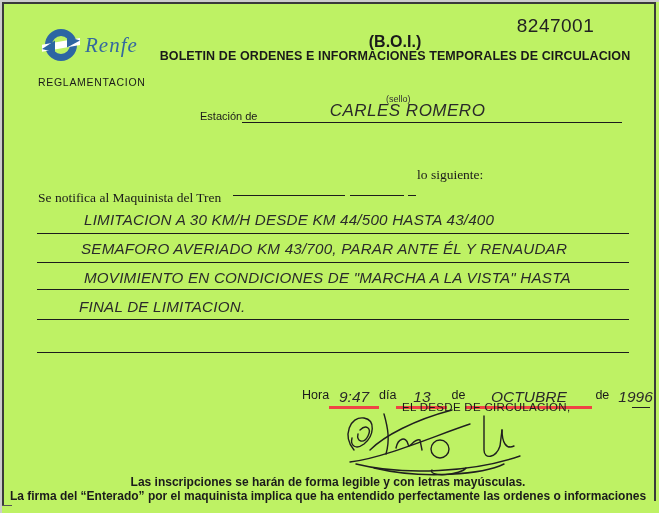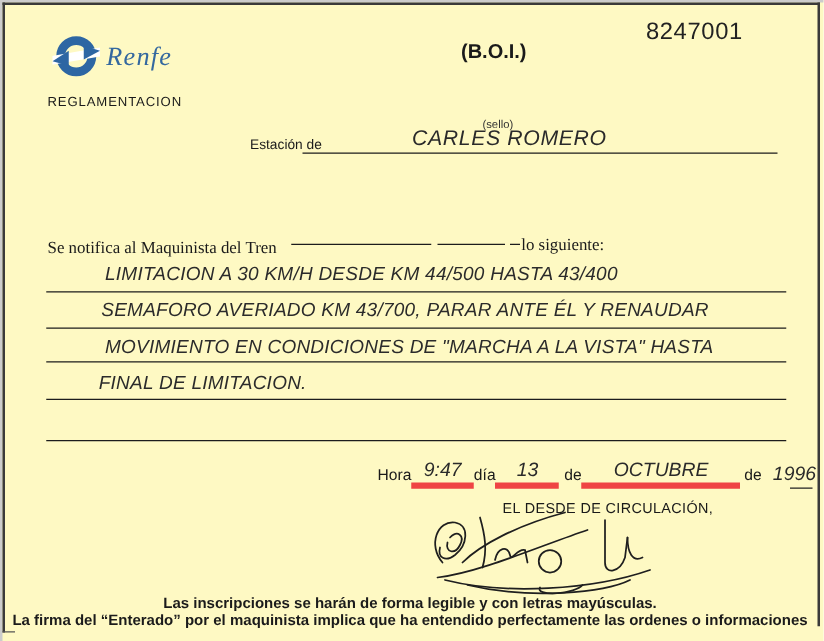--- a/index.html
+++ b/index.html
@@ -1,17 +1,17 @@
 <!DOCTYPE html>
 <html><head>
 <meta charset="utf-8">
 <style>
   html,body{margin:0;padding:0;background:#ffffff;}
   .page{
-    position:relative;width:659px;height:513px;background:#fef9c3;
+    position:relative;width:659px;height:513px;background:#bef264;
     font-family:"Liberation Sans",sans-serif;color:#1a1a1a;overflow:hidden;
   }
   .abs{position:absolute;}
   .scan-edge-top{left:0;top:0;width:659px;height:2px;background:#cccccc;}
   .scan-edge-left{left:0;top:0;width:2px;height:513px;background:#cccccc;}
   .border-top{left:2px;top:2px;width:654px;height:2px;background:#3a3a3a;}
   .border-left{left:2px;top:2px;width:2px;height:504px;background:#3a3a3a;}
   .border-right{left:654px;top:2px;width:2px;height:499px;background:#3a3a3a;}
   .border-stub{left:2px;top:505px;width:10px;height:1px;background:#555;}
   .brand-text{left:85px;top:33px;font-family:"Liberation Serif",serif;font-style:italic;
@@ -23,23 +23,23 @@
     letter-spacing:0.5px;color:#222;}
   .reglam{left:38px;top:76px;font-size:10.5px;letter-spacing:0.7px;}
   .est-label{left:172px;top:110px;font-size:11px;margin-left:28px;}
   .rule{background:#1c1c1c;height:1px;}
   .station-val{left:300px;top:101px;width:215px;text-align:center;font-style:italic;
     font-size:17px;letter-spacing:0.5px;color:#2a2a2a;}
   .sello{left:386px;top:94px;font-size:9px;color:#333;}
   .serif-txt{font-family:"Liberation Serif",serif;font-size:13.5px;}
   .order-line{font-style:italic;font-size:15.2px;letter-spacing:0.2px;color:#2b2b2b;white-space:nowrap;margin-left:24px;}
   .enterado{left:70px;top:374px;width:100px;text-align:center;font-size:10.5px;line-height:12px;}
-  .hora-row{left:302px;top:368px;display:flex;align-items:center;}
+  .hora-row{left:302px;top:388px;display:flex;align-items:flex-start;}
   .hora-row .lbl{font-size:12.5px;}
-  .hora-row .fill{border-bottom:5px solid #ef4444;text-align:center;font-style:italic;
+  .hora-row .fill{border-bottom:3px solid #ef4444;text-align:center;font-style:italic;
     font-size:15.5px;color:#2a2a2a;}
   .w50{width:50px;} .w51{width:51px;} .w127{width:127px;}
   .ml4{margin-left:4px;} .ml3{margin-left:3px;}
   .year-wrap{position:relative;margin-left:9px;font-style:italic;font-size:15.5px;color:#2a2a2a;}
   .year-line{position:absolute;left:14px;bottom:-2px;width:18px;height:1px;background:#222;}
   .chief{left:402px;top:401px;font-size:11.5px;letter-spacing:0.3px;}
   .footer{left:0;top:476px;width:656px;text-align:center;font-weight:bold;
     font-size:12px;line-height:13.5px;color:#1b1b1b;}
   svg{display:block;}
 </style>
@@ -60,34 +60,35 @@
       <circle cx="19" cy="17" r="12.5" fill="none" stroke="#2d66a3" stroke-width="7"></circle>
       <rect x="-2" y="13.4" width="42" height="7" fill="#ffffff" transform="rotate(-10 19 17)"></rect>
       <polygon points="0,21 13,12.5 13,24.5" fill="#2d66a3"></polygon>
       <polygon points="38,12.5 25,8.5 25,19.5" fill="#2d66a3"></polygon>
     </svg>
   </div>
   <div class="abs brand-text">Renfe</div>
 
   <div class="abs head-center">
     <div class="boi">(B.O.I.)</div>
+    <div class="title">BOLETIN DE ORDENES E INFORMACIONES TEMPORALES DE CIRCULACION</div>
   </div>
   <div class="abs serial">8247001</div>
   <div class="abs reglam">REGLAMENTACION</div>
 
   <div class="abs est-label">Estación de</div>
   <div class="abs rule" style="left:242px;top:122px;width:380px;"></div>
   <div class="abs sello">(sello)</div>
   <div class="abs station-val">CARLES ROMERO</div>
 
   <div class="abs serif-txt" style="left:38px;top:190px;">Se notifica al Maquinista del Tren</div>
   <div class="abs rule" style="left:233px;top:195px;width:112px;"></div>
   <div class="abs rule" style="left:350px;top:195px;width:54px;"></div>
   <div class="abs rule" style="left:408px;top:195px;width:8px;"></div>
-  <div class="abs serif-txt" style="left:417px;top:188px;font-family:Liberation Serif, serif;">lo siguiente:</div>
+  <div class="abs serif-txt" style="left:417px;top:167px;font-family:Liberation Serif, serif;">lo siguiente:</div>
 
   <div class="abs order-line" style="left:60px;top:211px;">LIMITACION A 30 KM/H DESDE KM 44/500 HASTA 43/400</div>
   <div class="abs order-line" style="left:57px;top:240px;">SEMAFORO AVERIADO KM 43/700, PARAR ANTE ÉL Y RENAUDAR</div>
   <div class="abs order-line" style="left:60px;top:269px;">MOVIMIENTO EN CONDICIONES DE "MARCHA A LA VISTA" HASTA</div>
   <div class="abs order-line" style="left:55px;top:298px;">FINAL DE LIMITACION.</div>
 
   <div class="abs rule" style="left:37px;top:233px;width:592px;"></div>
   <div class="abs rule" style="left:37px;top:262px;width:592px;"></div>
   <div class="abs rule" style="left:37px;top:289px;width:592px;"></div>
   <div class="abs rule" style="left:37px;top:319px;width:592px;"></div>

